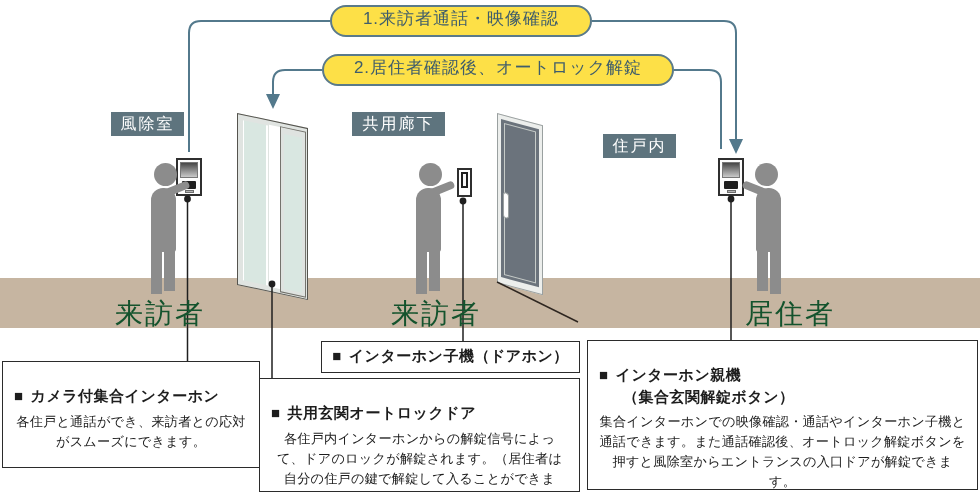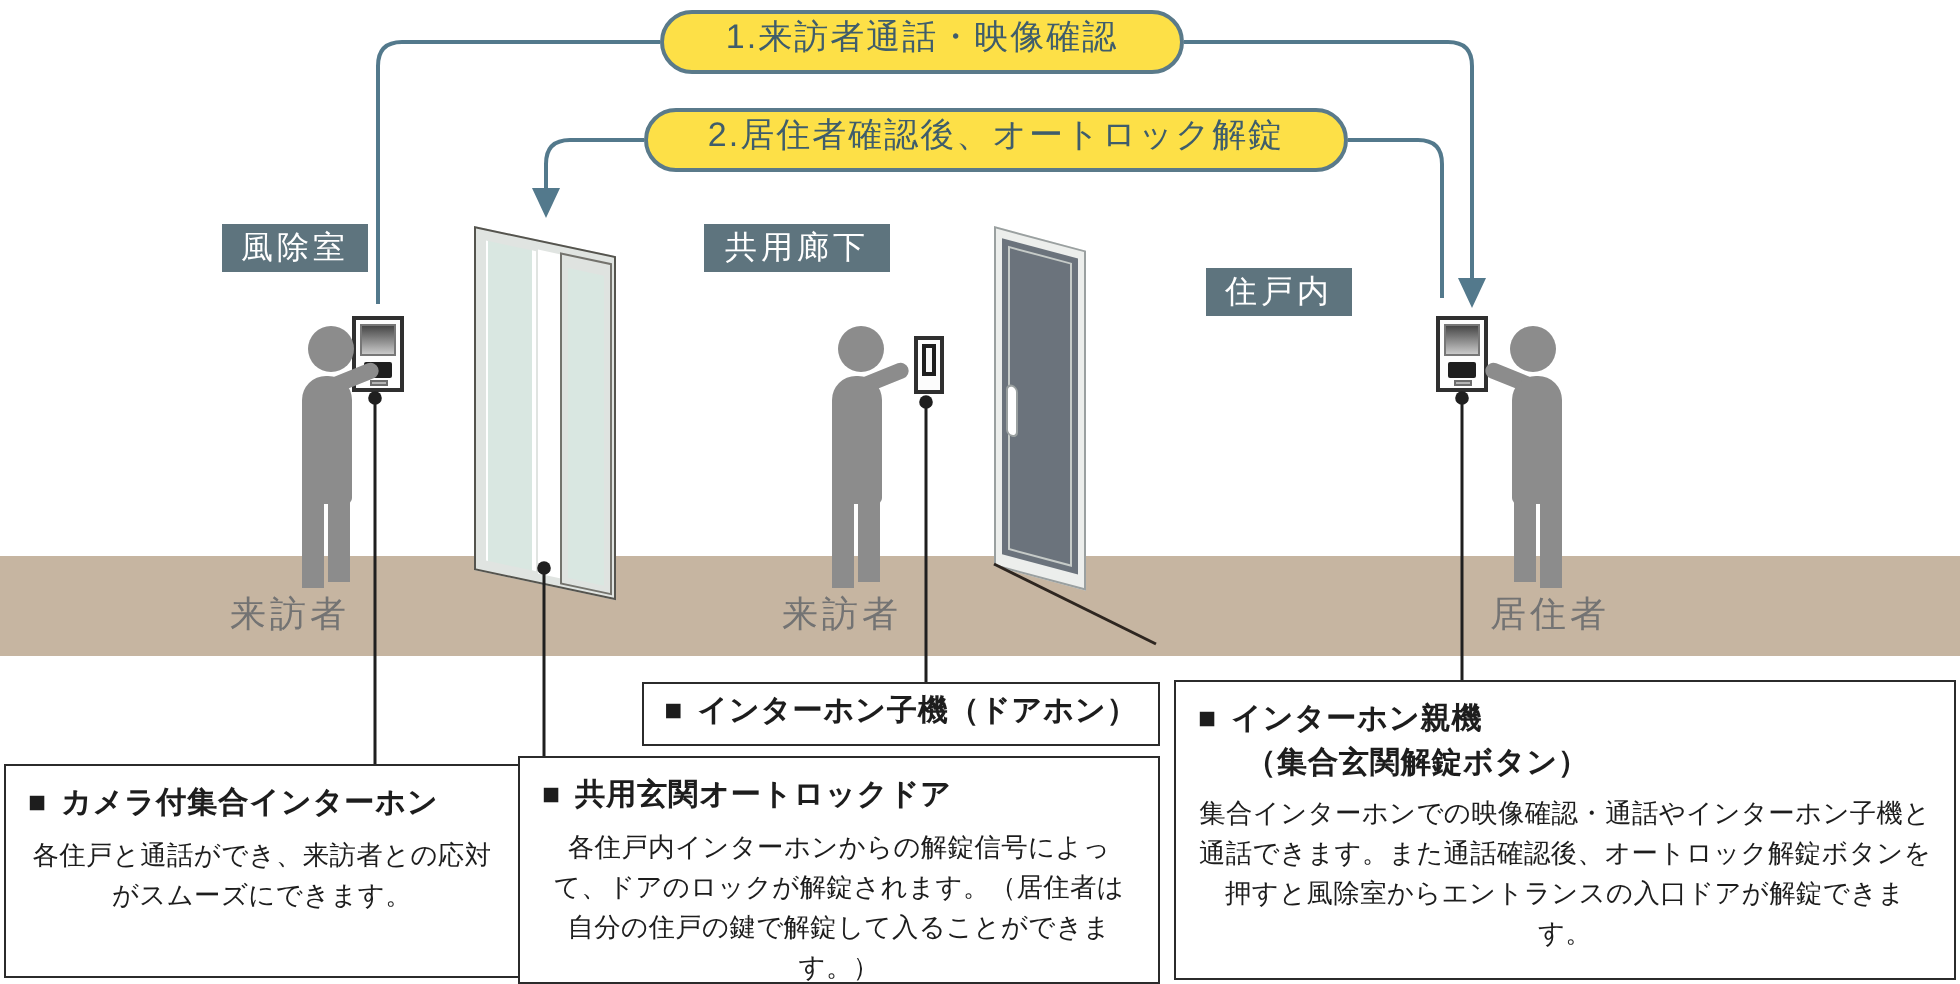--- a/index.html
+++ b/index.html
@@ -24,21 +24,21 @@
   .zone-label{
     position:absolute;top:112px;height:24px;background:#5e747e;color:#ffffff;
     display:flex;align-items:center;justify-content:center;
     font-size:16px;letter-spacing:2px;z-index:6;
   }
   .zone-label.z1{left:85px;width:73px;margin-left:26px;}
   .zone-label.z2{left:352px;width:93px;}
   .zone-label.z3{left:603px;width:73px;margin-top:22px;}
   
   .actor-caption{
-    position:absolute;top:295px;font-size:18px;font-weight:500;letter-spacing:2px;color:#737373;z-index:6;
+    position:absolute;top:295px;font-size:28px;font-weight:500;letter-spacing:2px;color:#14532d;z-index:6;
   }
   .actor-caption.a1{left:115px;}
   .actor-caption.a2{left:391px;}
   .actor-caption.a3{left:745px;font-family:Liberation Serif, serif;}
   
   .person{position:absolute;width:50px;height:131px;z-index:4;}
   .person .head{position:absolute;left:8px;top:0;width:23px;height:23px;border-radius:50%;background:#8c8c8c;}
   .person .torso{position:absolute;left:5px;top:25px;width:25px;height:64px;border-radius:12px 12px 3px 3px;background:#8c8c8c;}
   .person .arm{position:absolute;left:14px;top:27px;width:31px;height:8px;border-radius:4px;background:#8c8c8c;
     transform:rotate(-22deg);transform-origin:4px 4px;}
@@ -66,26 +66,26 @@
   .slide-door .gap{position:absolute;left:31px;top:4px;width:12px;height:162px;background:#fff;}
   .slide-door .pane-r{position:absolute;left:42px;top:3px;width:26px;height:166px;background:#dfe3e0;border:1px solid #74736d;}
   .slide-door .pane-r .glass{position:absolute;left:3px;top:6px;width:18px;height:155px;background:#d9e7e1;}
   
   .unit-door{position:absolute;left:497px;top:113px;width:46px;height:170px;background:#eceeec;
     border:1px solid #9aa0a0;transform:skewY(15deg);transform-origin:top left;z-index:2;}
   .unit-door .slab{position:absolute;left:3px;top:4px;width:38px;height:158px;background:#6b737c;}
   .unit-door .slab .inner{position:absolute;left:3px;top:3px;right:3px;bottom:3px;border:1px solid #c6cbc8;}
   .unit-door .handle{position:absolute;left:5px;top:76px;width:6px;height:26px;border-radius:3px;background:#fff;border:1px solid #9aa0a0;}
   
-  .callout{position:absolute;background:#fff;border:1.5px solid #2b2b2b;padding:8px 11px;z-index:7;}
+  .callout{position:absolute;background:#fff;border:1.5px solid #2b2b2b;padding:23px 11px;z-index:7;}
   .callout .hd{font-size:15px;font-weight:bold;letter-spacing:0.5px;line-height:1.45;}
   .callout .hd .bullet{margin-right:7px;}
   .callout .sub{font-size:15px;font-weight:bold;letter-spacing:0.5px;line-height:1.4;padding-left:24px;}
   .callout .bd{margin-top:5px;font-size:13.2px;line-height:1.52;letter-spacing:0.2px;text-align:center;}
-  .co-camera{left:2px;top:382px;width:258px;height:107px;}
+  .co-camera{left:2px;top:361px;width:258px;height:107px;}
   .co-autolock{left:259px;top:378px;width:321px;height:114px;}
   .co-doorphone{left:321px;top:341px;width:259px;height:32px;display:flex;align-items:center;justify-content:center;padding:0;}
   .co-doorphone .hd{white-space:nowrap;font-family:Liberation Serif, serif;}
   .co-master{left:587px;top:340px;width:391px;height:150px;}
 </style>
 </head>
 <body>
 
 <div class="stage">
 

